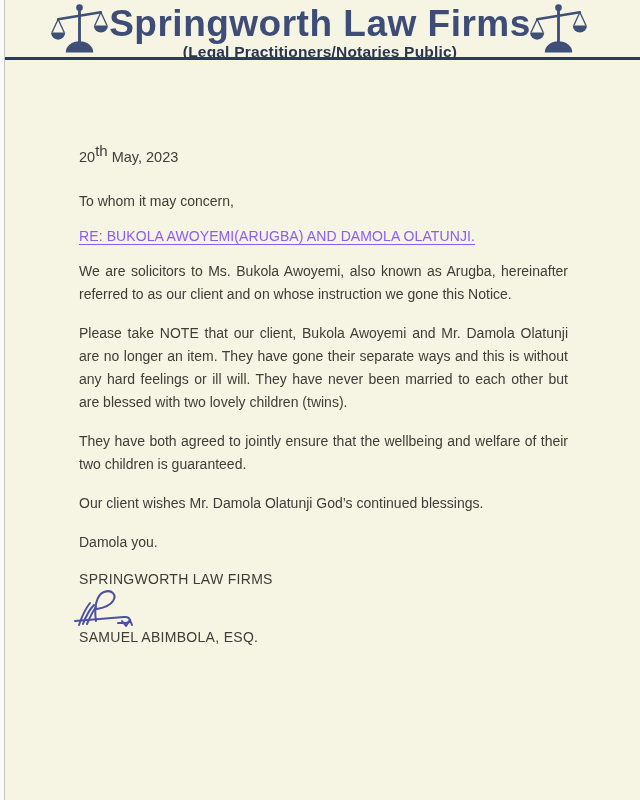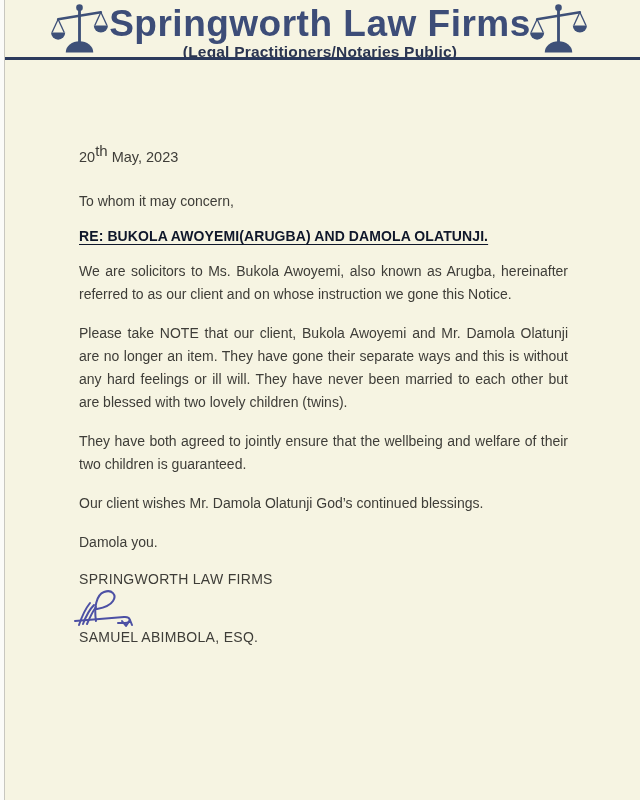--- a/index.html
+++ b/index.html
@@ -53,22 +53,22 @@
     top: 61px; left: 0; right: 0;
     padding: 0 72px 0 79px;
     color: #3e3d38;
     font-size: 14px;
   }
   .date-line { margin-top: 81px; font-size: 14.5px; }
   .date-line sup { font-size: 15px; }
   .salutation { margin-top: 28px; }
   .subject {
     margin-top: 19px;
-    font-weight: bold;
-    color: #0f172a;
+    font-weight: normal;
+    color: #8b5cf6;
     text-decoration: underline;
     text-underline-offset: 3px;
     letter-spacing: 0.1px;
   }
   .para { margin-top: 16px; line-height: 23px; text-align: justify; }
   .para.short { text-align: left; }
   .signoff { margin-top: 17px; letter-spacing: 0.3px; }
   .signature-wrap { margin: 1px 0 0 -7px; height: 42px; }
   .signatory { margin-top: -1px; letter-spacing: 0.3px; }
 </style>

